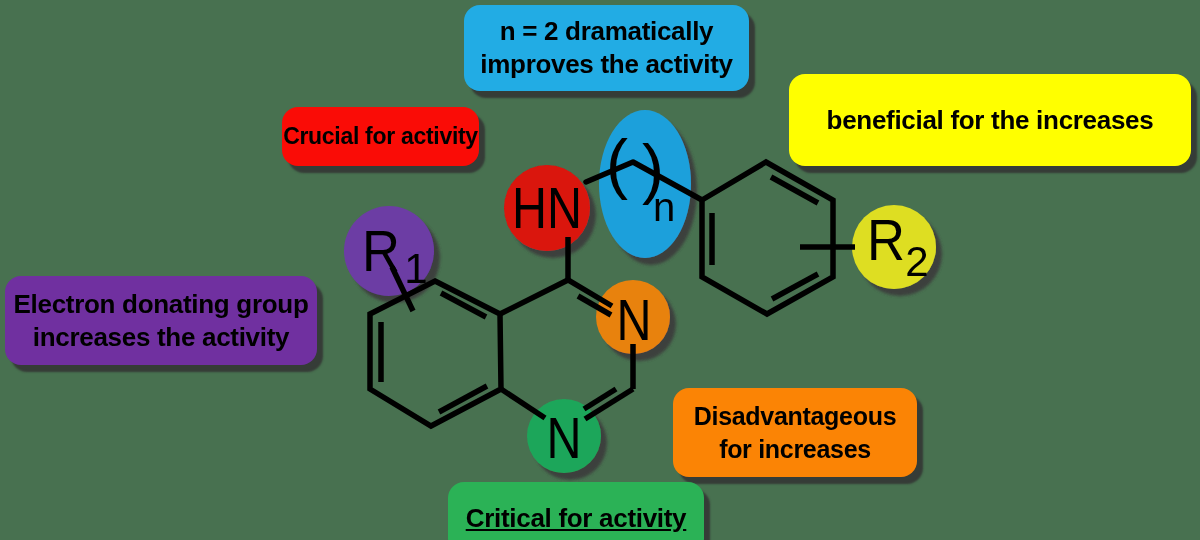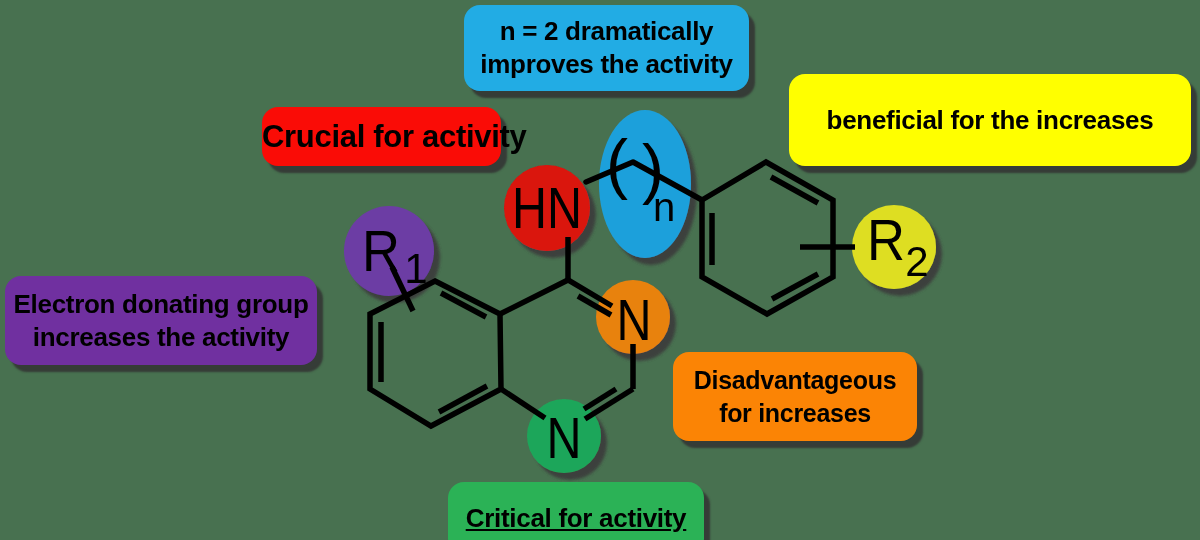--- a/index.html
+++ b/index.html
@@ -6,34 +6,34 @@
   body{background:#333;font-family:"Liberation Sans",sans-serif;}
   #canvas{
     position:relative;
     width:1200px;height:540px;
     overflow:hidden;
     background:#487150;
   }
   #mol-svg{position:absolute;left:0;top:0;}
   .callout{
     position:absolute;
-    display:flex;flex-direction:column;justify-content:center;
+    display:flex;flex-direction:column;justify-content:center;align-items:center;
     border-radius:16px;
     box-shadow:6px 7px 2px rgba(50,50,50,0.85);
     color:#000;
     font-weight:bold;
     font-size:26px;
     line-height:33px;
     text-align:center;
     letter-spacing:-0.3px;
     white-space:nowrap;
   }
   .callout .line{display:block;}
   #box-n2{left:464px;top:5px;width:285px;height:86px;}
-  #box-crucial{left:262px;top:107px;width:239px;height:59px;font-size:31px;}
+  #box-crucial{left:282px;top:107px;width:197px;height:59px;font-size:23px;}
   #box-methoxy{left:789px;top:74px;width:402px;height:92px;}
   #box-electron{left:5px;top:276px;width:312px;height:89px;}
   #box-disadv{left:673px;top:352px;width:244px;height:89px;font-size:25px;}
   #box-critical{left:448px;top:482px;width:256px;height:72px;text-decoration:underline;}
   .bond{stroke:#000;stroke-width:5.5;fill:none;}
   .atomtext{fill:#000;}
 </style>
 </head>
 <body>
 
@@ -107,21 +107,21 @@
 
   <div class="callout" id="box-methoxy" style="background-color: rgb(255, 255, 0);">
     <span class="line">beneficial for the increases</span>
   </div>
 
   <div class="callout" id="box-electron" style="background-color: rgb(112, 48, 160);">
     <span class="line">Electron donating group</span>
     <span class="line">increases the activity</span>
   </div>
 
-  <div class="callout" id="box-disadv" style="background-color: rgb(251, 132, 5);">
+  <div class="callout" id="box-disadv" style="background-color: rgb(251, 132, 5); margin-top: 36px;">
     <span class="line">Disadvantageous</span>
     <span class="line">for increases</span>
   </div>
 
   <div class="callout" id="box-critical" style="background-color: rgb(43, 178, 86);">
     <span class="line">Critical for activity</span>
   </div>
 
 </div>
 

